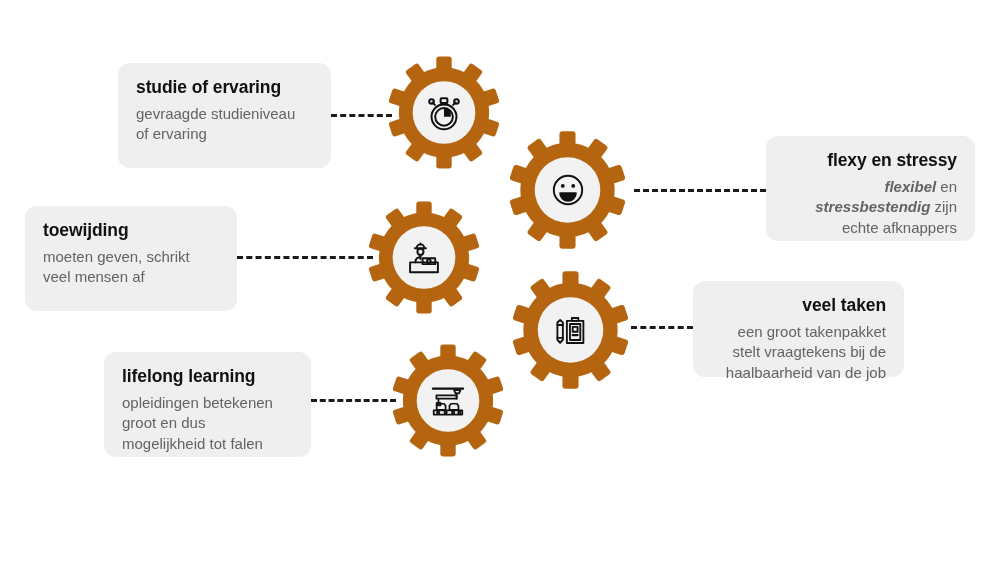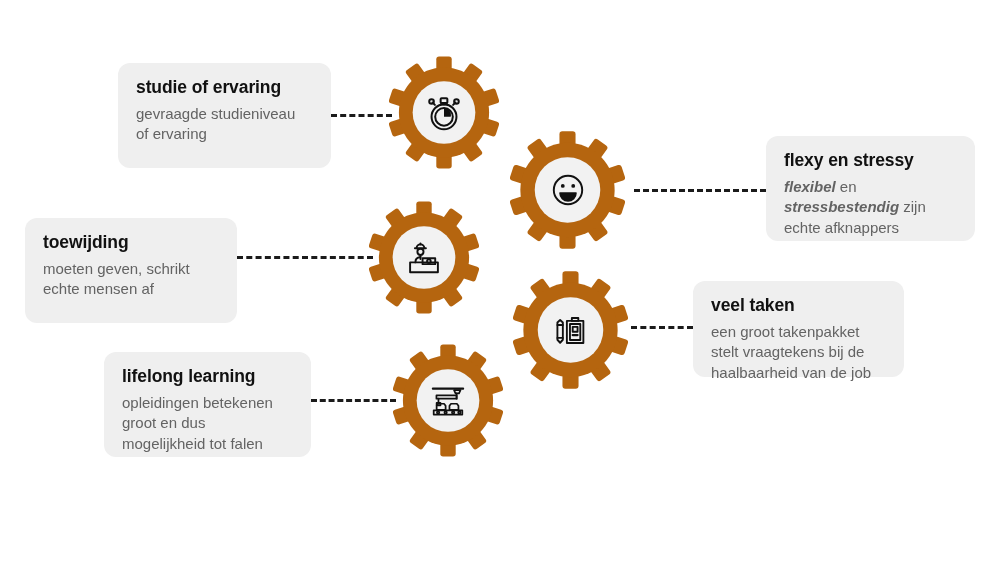--- a/index.html
+++ b/index.html
@@ -26,21 +26,21 @@
     letter-spacing:-0.1px;
     line-height:1.25;
     margin-bottom:5px;
     white-space:nowrap;
   }
   .card .body{
     font-size:15px;
     color:#636363;
     line-height:1.37;
   }
-  .card.right{text-align:left;}
+  .card.right{text-align:right;}
   .card .body em{font-style:italic;font-weight:bold;}
 
   
   .dash{
     position:absolute;
     height:0;
     border-top:3px dashed #1b1b1b;
   }
 
   
@@ -68,25 +68,25 @@
   <div class="dash" style="left:631px;top:326px;width:62px;"></div>
 
   <div class="card" style="left:118px;top:63px;width:213px;height:105px;">
     <div class="title">studie of ervaring</div>
     <div class="body">
       <div>gevraagde studieniveau</div>
       <div>of ervaring</div>
     </div>
   </div>
 
-  <div class="card" style="left:25px;top:218px;width:212px;height:105px;">
+  <div class="card" style="left:25px;top:206px;width:212px;height:105px;">
     <div class="title">toewijding</div>
     <div class="body">
       <div>moeten geven, schrikt</div>
-      <div>echte mensen af</div>
+      <div>veel mensen af</div>
     </div>
   </div>
 
   <div class="card" style="left:104px;top:352px;width:207px;height:105px;">
     <div class="title">lifelong learning</div>
     <div class="body">
       <div>opleidingen betekenen</div>
       <div>groot en dus</div>
       <div>mogelijkheid tot falen</div>
     </div>

